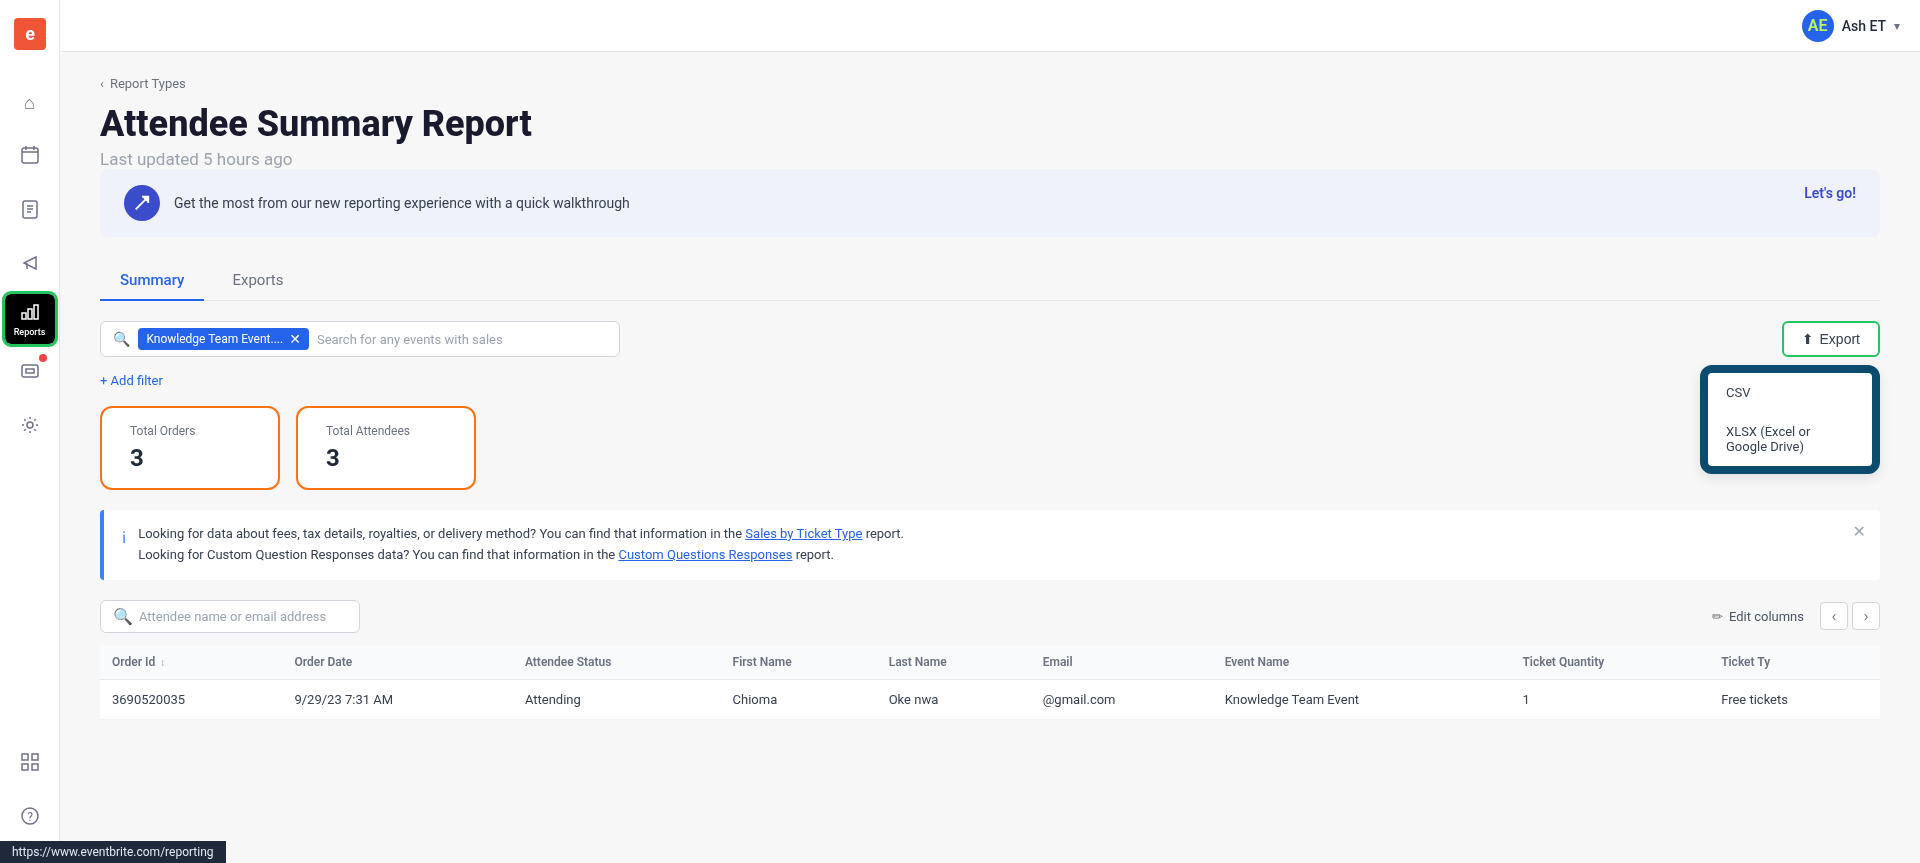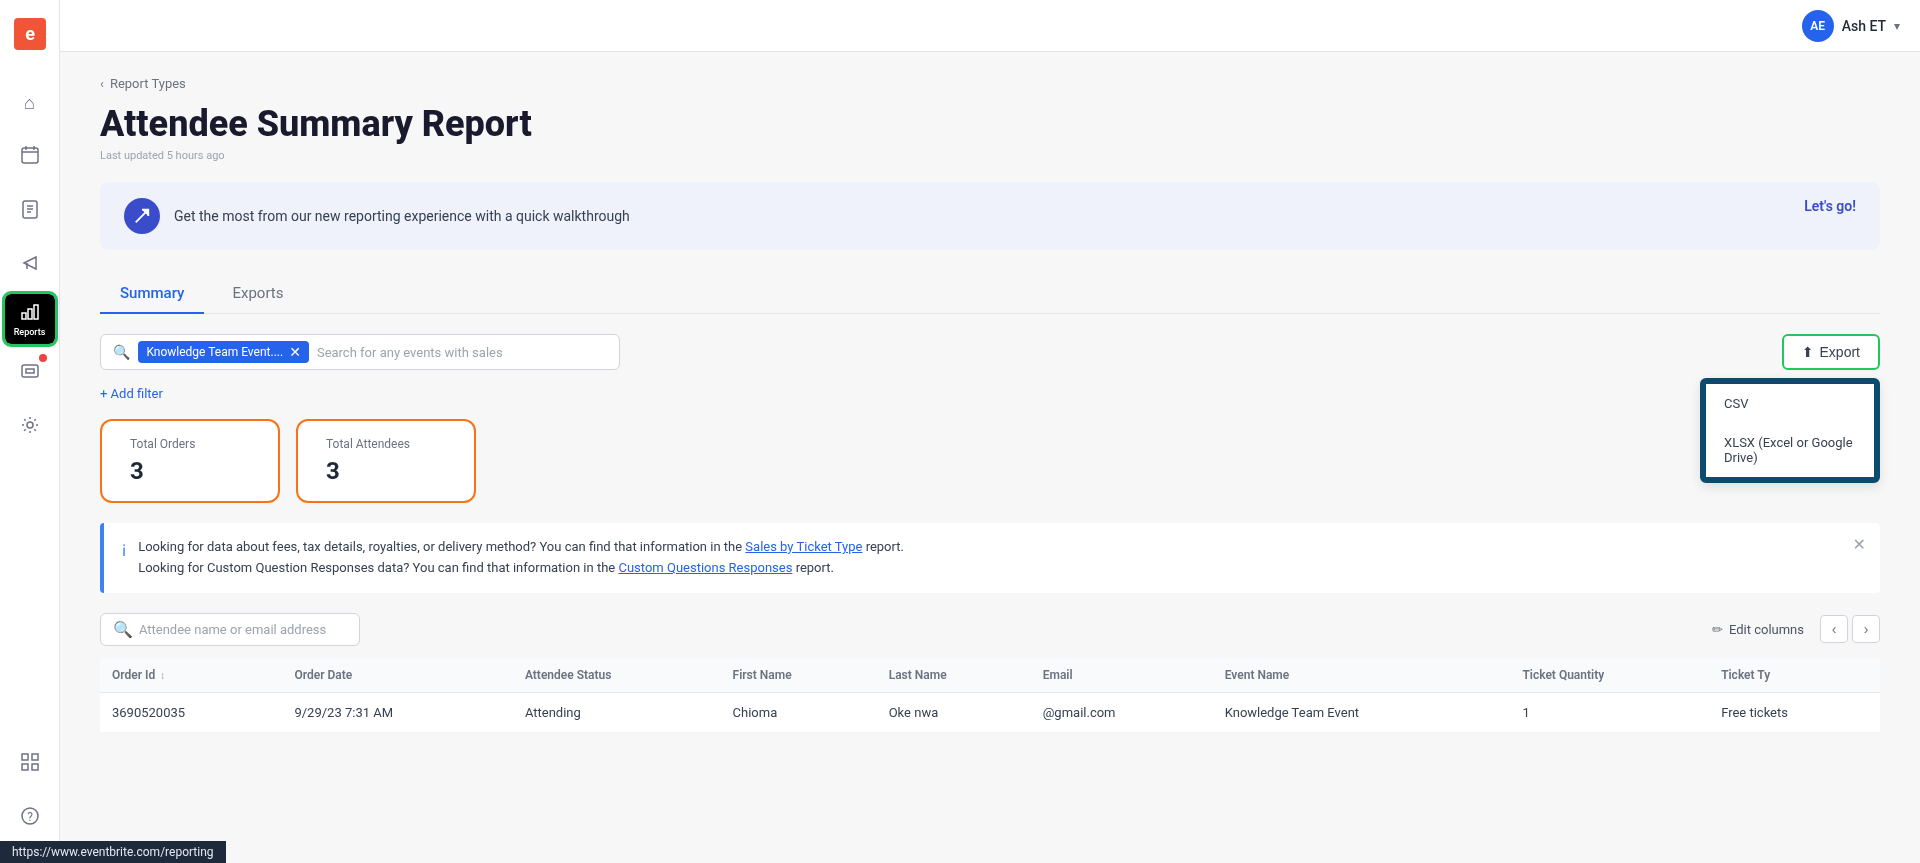--- a/index.html
+++ b/index.html
@@ -79,22 +79,22 @@
       cursor: pointer;
     }
     .avatar {
       width: 32px;
       height: 32px;
       background: #2563eb;
       border-radius: 50%;
       display: flex;
       align-items: center;
       justify-content: center;
-      color: #ffffff;
-      font-size: 12px;
+      color: #bef264;
+      font-size: 16px;
       font-weight: 600;
     }
     .user-name { font-size: 14px; color: #1f2937; font-weight: 500; }
     .chevron-icon { font-size: 12px; color: #6b7280; }
 
     
     .content {
       flex: 1;
       overflow-y: auto;
       padding: 24px 40px;
@@ -110,21 +110,21 @@
       margin-bottom: 12px;
       cursor: pointer;
     }
 
     .page-title {
       font-size: 36px;
       font-weight: 800;
       color: #1a1a2e;
       margin-bottom: 4px;
     }
-    .page-subtitle { font-size: 11px; color: #9ca3af; margin-bottom: 20px; }
+    .page-subtitle { font-size: 17px; color: #9ca3af; }
 
     
     .walkthrough-banner {
       background: #eff1fb;
       border-radius: 8px;
       padding: 16px 24px;
       display: flex;
       justify-content: space-between;
       margin-bottom: 24px;
     }
@@ -204,22 +204,22 @@
       gap: 6px;
       font-weight: 500;
     }
 
     
     .export-dropdown {
       position: absolute;
       top: 44px;
       right: 0;
       background: #fff;
-      border: 6px solid #0c4a6e;
-      border-radius: 6px;
+      border: 8px solid #0c4a6e;
+      border-radius: 12px;
       min-width: 180px;
       z-index: 100;
       box-shadow: 0 4px 12px rgba(0,0,0,0.1);
     }
     .dropdown-item {
       padding: 12px 18px;
       font-size: 13px;
       color: #374151;
       cursor: pointer;
     }

